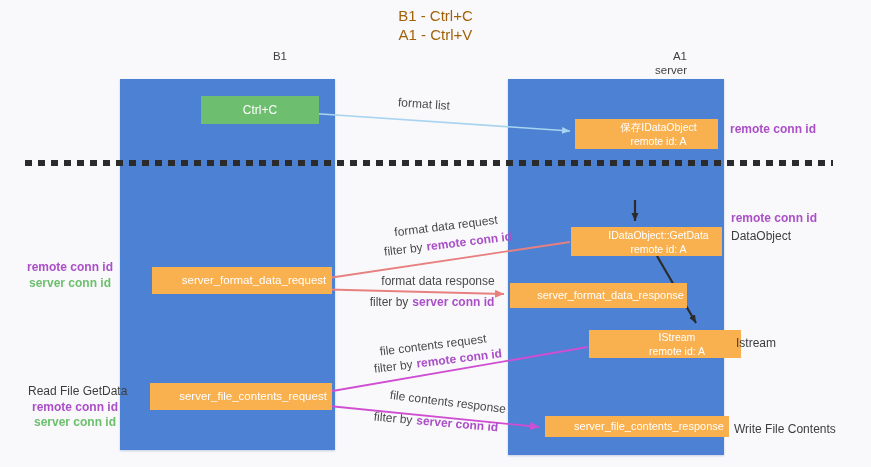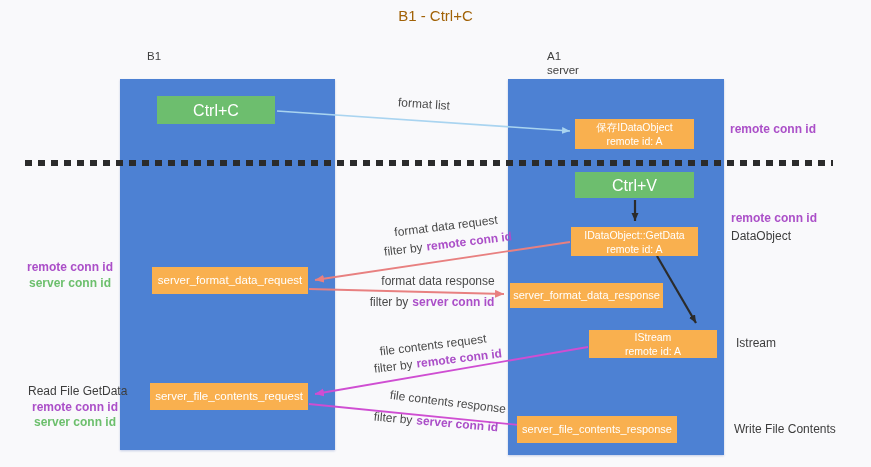--- a/index.html
+++ b/index.html
@@ -4,29 +4,29 @@
 <style>
   html,body{margin:0;padding:0;background:#eee;}
   .canvas{
     position:relative;width:871px;height:467px;overflow:hidden;
     background:var(--page-bg,#f9f9fb);
     font-family:"Liberation Sans",sans-serif;
     color:var(--text-dark,#3d3d3d);
   }
   .abs{position:absolute;}
   .title{left:0;top:6px;width:100%;text-align:center;font-size:15px;line-height:19px;color:#a16207;}
-  .col-header{width:140px;text-align:left;font-size:11.5px;line-height:14px;color:#3f3f3f;}
+  .col-header{width:140px;text-align:right;font-size:11.5px;line-height:14px;color:#3f3f3f;}
   .lifeline{background:var(--lifeline-blue,#4d81d3);box-shadow:0 1px 2px rgba(120,140,200,.4);}
   .dashed{height:6px;background:repeating-linear-gradient(90deg,var(--dash-black,#2b2b2b) 0 7px,transparent 7px 13px);}
   .box{
     display:flex;flex-direction:column;align-items:center;justify-content:center;
     color:#fff;text-align:center;line-height:13px;white-space:nowrap;
   }
-  .green{background:var(--box-green,#6dbe6e);font-size:16px;}
-  .orange{background:var(--box-orange,#f9b04f);}
+  .green{background:var(--box-green,#6dbe6e);font-size:12px;margin-left:44px;}
+  .orange{background:var(--box-orange,#f9b04f);padding-left:24px;}
   .fs11{font-size:11px;}
   .fs115{font-size:11.5px;}
   .fs105{font-size:10.5px;line-height:14px;}
   .lbl{white-space:nowrap;font-size:12px;}
   .purple{color:var(--label-purple,#ab4fc8);font-weight:700;}
   .greenlbl{color:var(--label-green,#6cbf6c);font-weight:700;}
   .darklbl{color:var(--text-dark,#3d3d3d);}
   .arrow-lbl{white-space:nowrap;font-size:12px;color:#4a4a4a;}
   .filter-by{padding-right:4px;}
   svg.arrows{position:absolute;left:0;top:0;pointer-events:none;}
@@ -35,20 +35,21 @@
   .mk-salmon{fill:var(--arrow-salmon,#e88080);} .st-salmon{stroke:var(--arrow-salmon,#e88080);stroke-width:1.8;}
   .mk-magenta{fill:var(--arrow-magenta,#cf4ed2);} .st-magenta{stroke:var(--arrow-magenta,#cf4ed2);stroke-width:1.8;}
 </style>
 </head>
 <body>
 
 <div class="canvas">
 
   <div class="abs title">
     <div>B1 - Ctrl+C</div>
+    <div>A1 - Ctrl+V</div>
   </div>
 
   <div class="abs col-header" style="left:147px;top:49px;">
     <div>B1</div>
   </div>
   <div class="abs col-header" style="left:547px;top:49px;">
     <div>A1</div>
     <div>server</div>
   </div>
 
@@ -83,23 +84,20 @@
 
   <div class="abs box green" style="left:157px;top:96px;width:118px;height:28px;">
     <div>Ctrl+C</div>
   </div>
 
   <div class="abs box orange fs105" style="left:575px;top:119px;width:119px;height:30px;">
     <div>保存IDataObject</div>
     <div>remote id: A</div>
   </div>
 
-  <div class="abs box green" style="left:575px;top:172px;width:119px;height:26px;">
-    <div>Ctrl+V</div>
-  </div>
 
   <div class="abs box orange fs105" style="left:571px;top:227px;width:127px;height:29px;">
     <div>IDataObject::GetData</div>
     <div>remote id: A</div>
   </div>
 
   <div class="abs box orange fs11" style="left:510px;top:283px;width:153px;height:25px;">
     <div>server_format_data_response</div>
   </div>
 
@@ -109,21 +107,21 @@
 
   <div class="abs box orange fs105" style="left:589px;top:330px;width:128px;height:28px;">
     <div>IStream</div>
     <div>remote id: A</div>
   </div>
 
   <div class="abs box orange fs115" style="left:150px;top:383px;width:158px;height:27px;">
     <div>server_file_contents_request</div>
   </div>
 
-  <div class="abs box orange fs11" style="left:517px;top:416px;width:160px;height:27px;">
+  <div class="abs box orange fs11" style="left:545px;top:416px;width:160px;height:21px;">
     <div>server_file_contents_response</div>
   </div>
 
   <div class="abs lbl purple" style="left:730px;top:122px;">remote conn id</div>
   <div class="abs lbl purple" style="left:731px;top:211px;">remote conn id</div>
   <div class="abs lbl darklbl" style="left:731px;top:229px;">DataObject</div>
   <div class="abs lbl darklbl" style="left:736px;top:336px;">Istream</div>
   <div class="abs lbl darklbl" style="left:734px;top:422px;">Write File Contents</div>
 
   <div class="abs lbl purple" style="left:27px;top:260px;">remote conn id</div>

